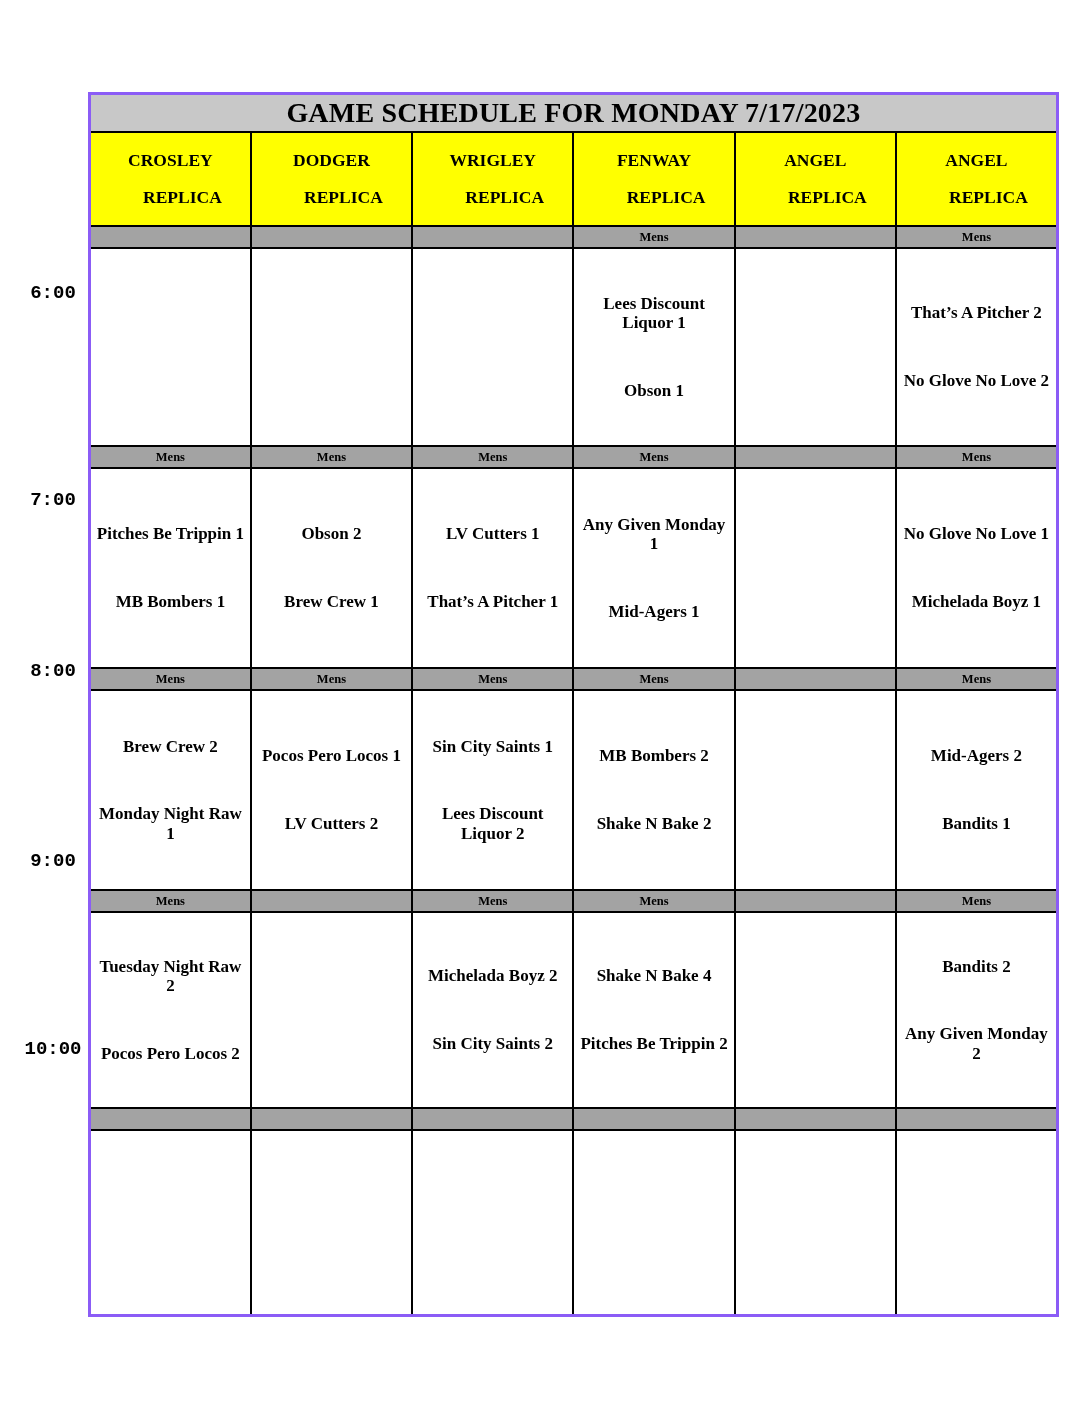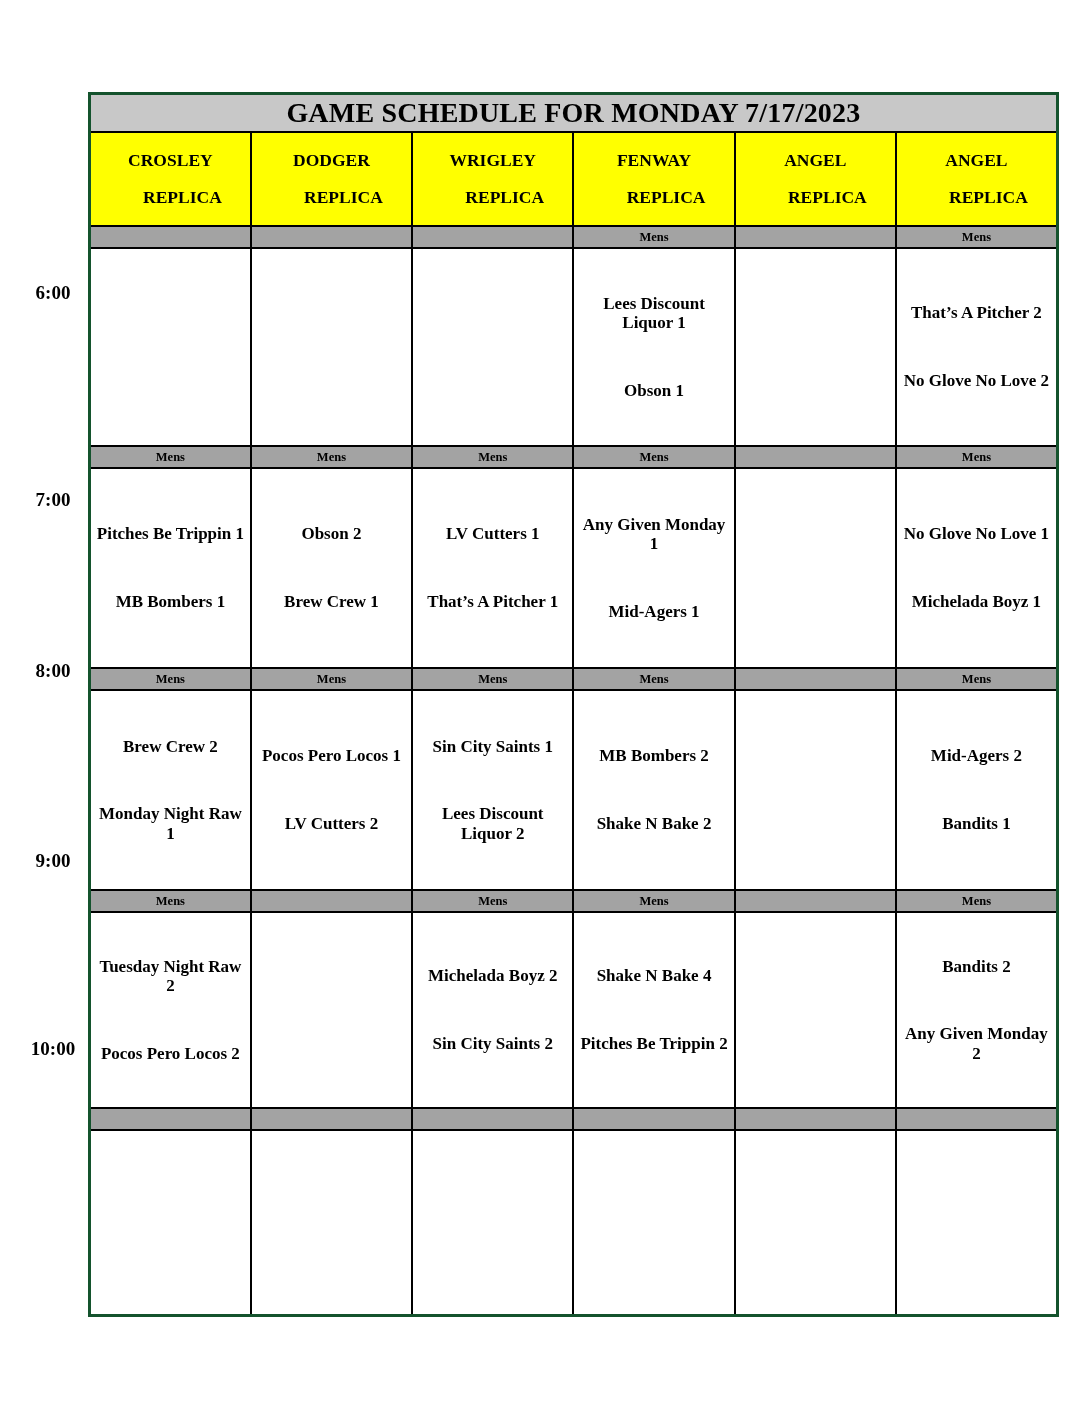--- a/index.html
+++ b/index.html
@@ -23,21 +23,21 @@
   .schedule-wrap {
     position: absolute;
     left: 88px;
     top: 92px;
     width: 968px;
   }
   table.schedule {
     border-collapse: collapse;
     table-layout: fixed;
     width: 968px;
-    border: 3px solid #14532d;
+    border: 3px solid #8b5cf6;
   }
   table.schedule td, table.schedule th {
     border: 2px solid #000;
     padding: 0;
     vertical-align: middle;
     text-align: center;
   }
   col.field-col { width: 161.3px; }
 
   .title-cell {
@@ -96,21 +96,21 @@
   .footer-class { text-align: center; }
 
   
   .time-label {
     position: absolute;
     left: 22px;
     width: 62px;
     text-align: center;
     font-size: 19px;
     font-weight: bold;
-    font-family: Liberation Serif, serif;
+    font-family: Liberation Mono, monospace;
   }
 </style>
 </head>
 <body>
 
 <div class="sheet">
 
   <div class="time-label" style="top:282px;">6:00</div>
   <div class="time-label" style="top:489px;">7:00</div>
   <div class="time-label" style="top:660px;">8:00</div>

